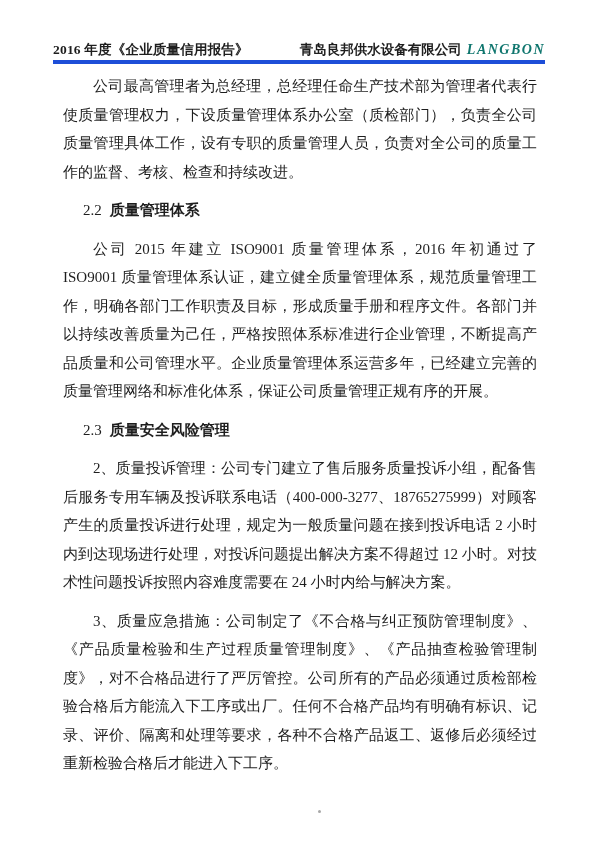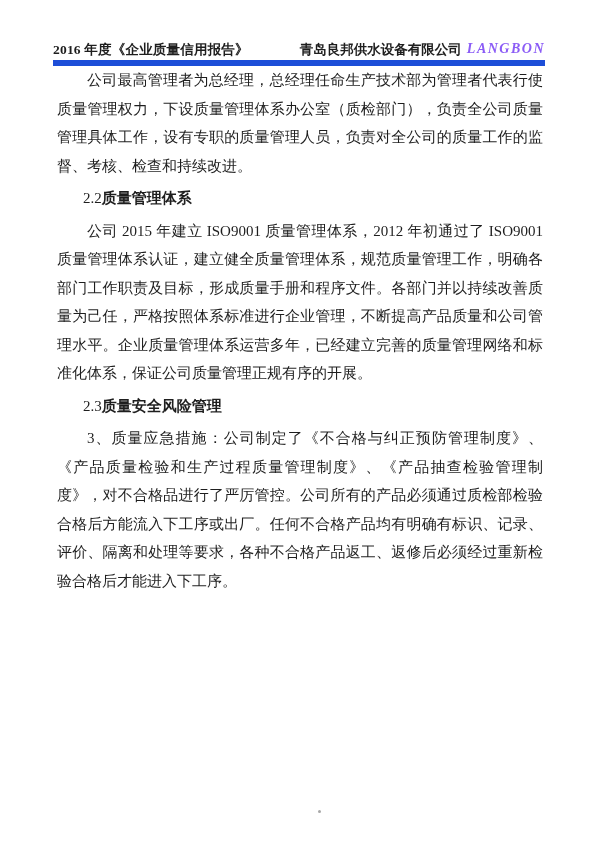--- a/index.html
+++ b/index.html
@@ -11,69 +11,69 @@
     font-family:"Liberation Serif","DejaVu Serif",serif;
     color:#1e1e1e;
     overflow:hidden;
     box-sizing:border-box;
   }
   
   .hdr {
     position:absolute;
     left:53px; right:55px; top:0;
     height:60px;
-    border-bottom:6px solid #1d4ed8;
+    border-bottom:4px solid #1d4ed8;
   }
   .hdr-row {
     position:absolute;
     left:0; right:0; bottom:1px;
     display:flex;
     justify-content:space-between;
     align-items:baseline;
     white-space:nowrap;
   }
   .hdr-title {
     font-weight:bold;
     font-size:13.5px;
     letter-spacing:0.2px;
   }
-  .hdr-right { display:flex; align-items:flex-start;margin-left:41px; }
+  .hdr-right { display:flex; align-items:center;margin-left:41px; }
   .hdr-company {
     font-weight:bold;
     font-size:13.5px;
   }
   .brand-word {
     margin-left:5px;
     font-family:"Liberation Serif",serif;
     font-style:italic;
     font-weight:bold;
     font-size:14px;
     letter-spacing:1.5px;
-    color:#8b5cf6;
+    color:#0f766e;
   }
   
   .doc-body {
     position:absolute;
     left:53px; right:53px; top:62px;
   }
   .doc-body p {
-    margin:4px;
+    margin:10px;
     font-size:15px;
     line-height:28.5px;
     text-align:justify;
     text-indent:2em;
   }
   .sec-h {
     font-size:15px;
     line-height:28.5px;
     text-indent:2em;
     margin:0;
     text-align:left;
   }
-  .sec-h .h-num { font-weight:normal; margin-right:0; }
+  .sec-h .h-num { font-weight:normal; margin-right:8px; }
   .sec-h .h-title { font-weight:bold;margin-top:19px; }
   
   .speck {
     position:absolute;
     left:318px; top:810px;
     width:3px; height:3px;
     border-radius:50%;
     background:#a8a8a8;
   }
 </style>
@@ -94,28 +94,29 @@
   </div>
 
   <div class="doc-body">
 
     <p>公司最高管理者为总经理，总经理任命生产技术部为管理者代表行使质量管理权力，下设质量管理体系办公室（质检部门），负责全公司质量管理具体工作，设有专职的质量管理人员，负责对全公司的质量工作的监督、考核、检查和持续改进。</p>
 
     <div class="sec-h">
       <span class="h-num">2.2</span><span class="h-title">质量管理体系</span>
     </div>
 
-    <p>公司 2015 年建立 ISO9001 质量管理体系，2012 年初通过了 ISO9001 质量管理体系认证，建立健全质量管理体系，规范质量管理工作，明确各部门工作职责及目标，形成质量手册和程序文件。各部门并以持续改善质量为己任，严格按照体系标准进行企业管理，不断提高产品质量和公司管理水平。企业质量管理体系运营多年，已经建立完善的质量管理网络和标准化体系，保证公司质量管理正规有序的开展。</p>
+    <p>公司 2015 年建立 ISO9001 质量管理体系，2016 年初通过了 ISO9001 质量管理体系认证，建立健全质量管理体系，规范质量管理工作，明确各部门工作职责及目标，形成质量手册和程序文件。各部门并以持续改善质量为己任，严格按照体系标准进行企业管理，不断提高产品质量和公司管理水平。企业质量管理体系运营多年，已经建立完善的质量管理网络和标准化体系，保证公司质量管理正规有序的开展。</p>
 
     <div class="sec-h">
       <span class="h-num">2.3</span><span class="h-title">质量安全风险管理</span>
     </div>
 
 
 
+    <p>2、质量投诉管理：公司专门建立了售后服务质量投诉小组，配备售后服务专用车辆及投诉联系电话（400-000-3277、18765275999）对顾客产生的质量投诉进行处理，规定为一般质量问题在接到投诉电话 2 小时内到达现场进行处理，对投诉问题提出解决方案不得超过 12 小时。对技术性问题投诉按照内容难度需要在 24 小时内给与解决方案。</p>
 
     <p>3、质量应急措施：公司制定了《不合格与纠正预防管理制度》、《产品质量检验和生产过程质量管理制度》、《产品抽查检验管理制度》，对不合格品进行了严厉管控。公司所有的产品必须通过质检部检验合格后方能流入下工序或出厂。任何不合格产品均有明确有标识、记录、评价、隔离和处理等要求，各种不合格产品返工、返修后必须经过重新检验合格后才能进入下工序。</p>
 
   </div>
 
   <span class="speck"></span>
 
 </div>
 
 </body></html>

